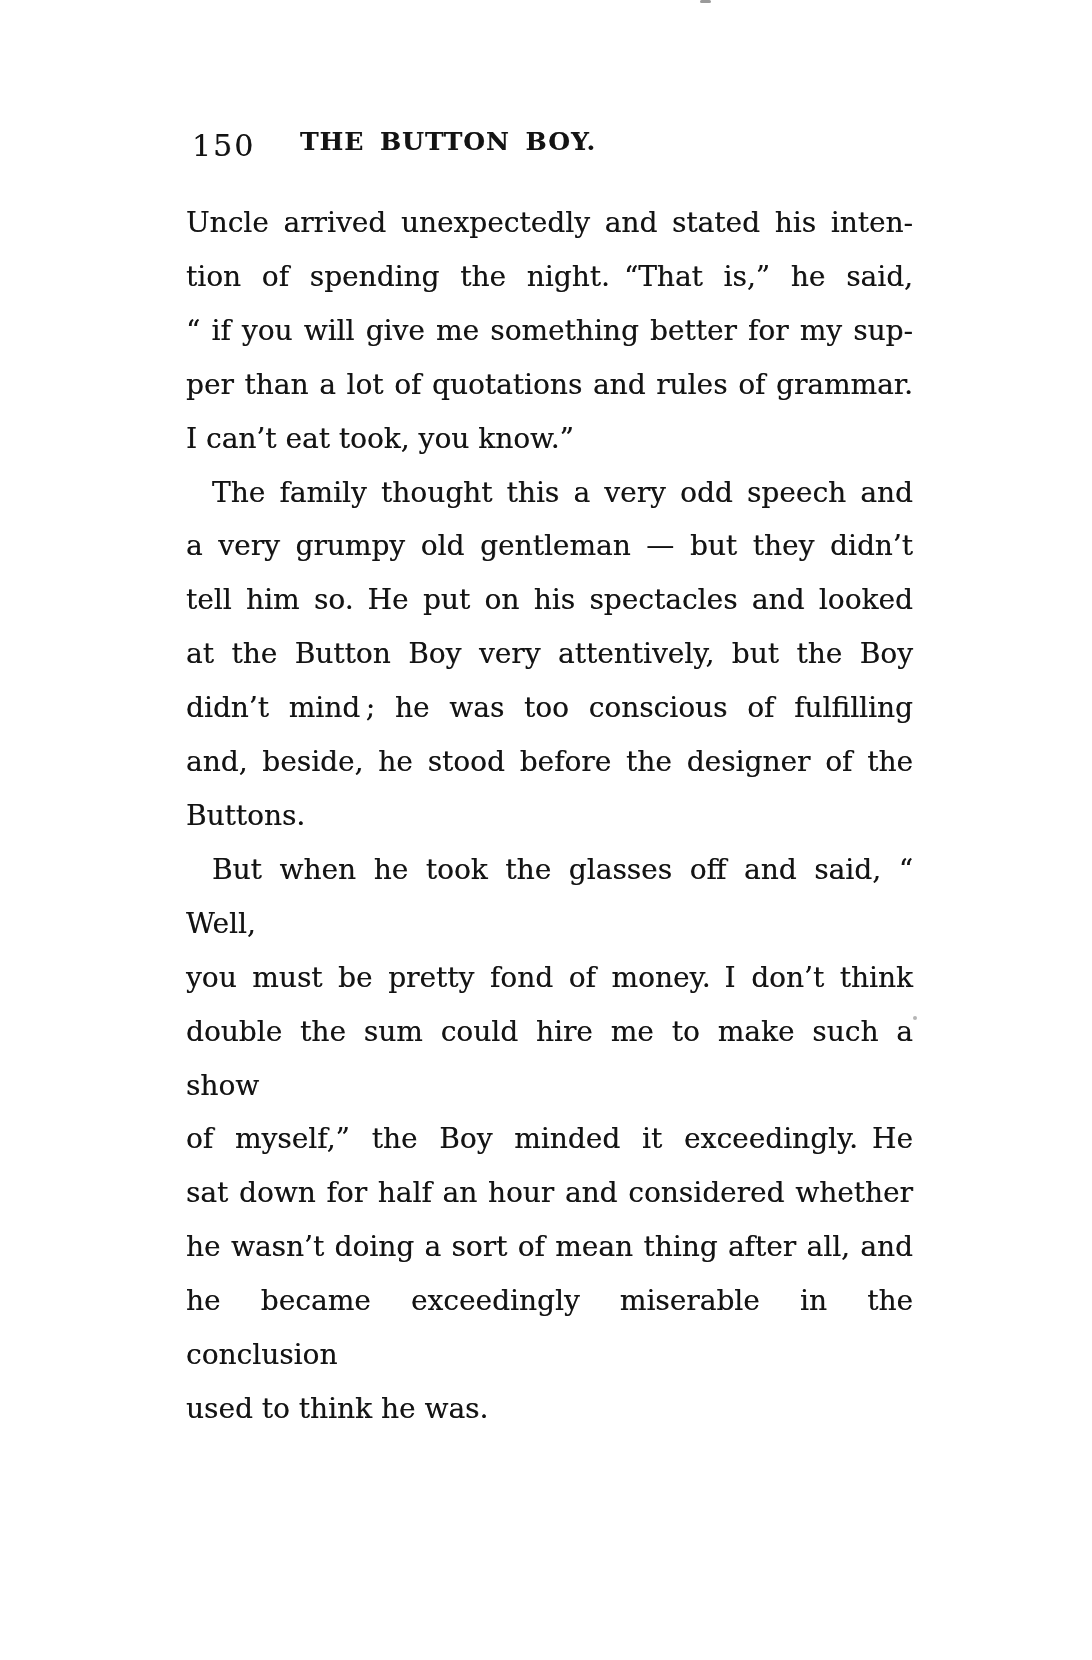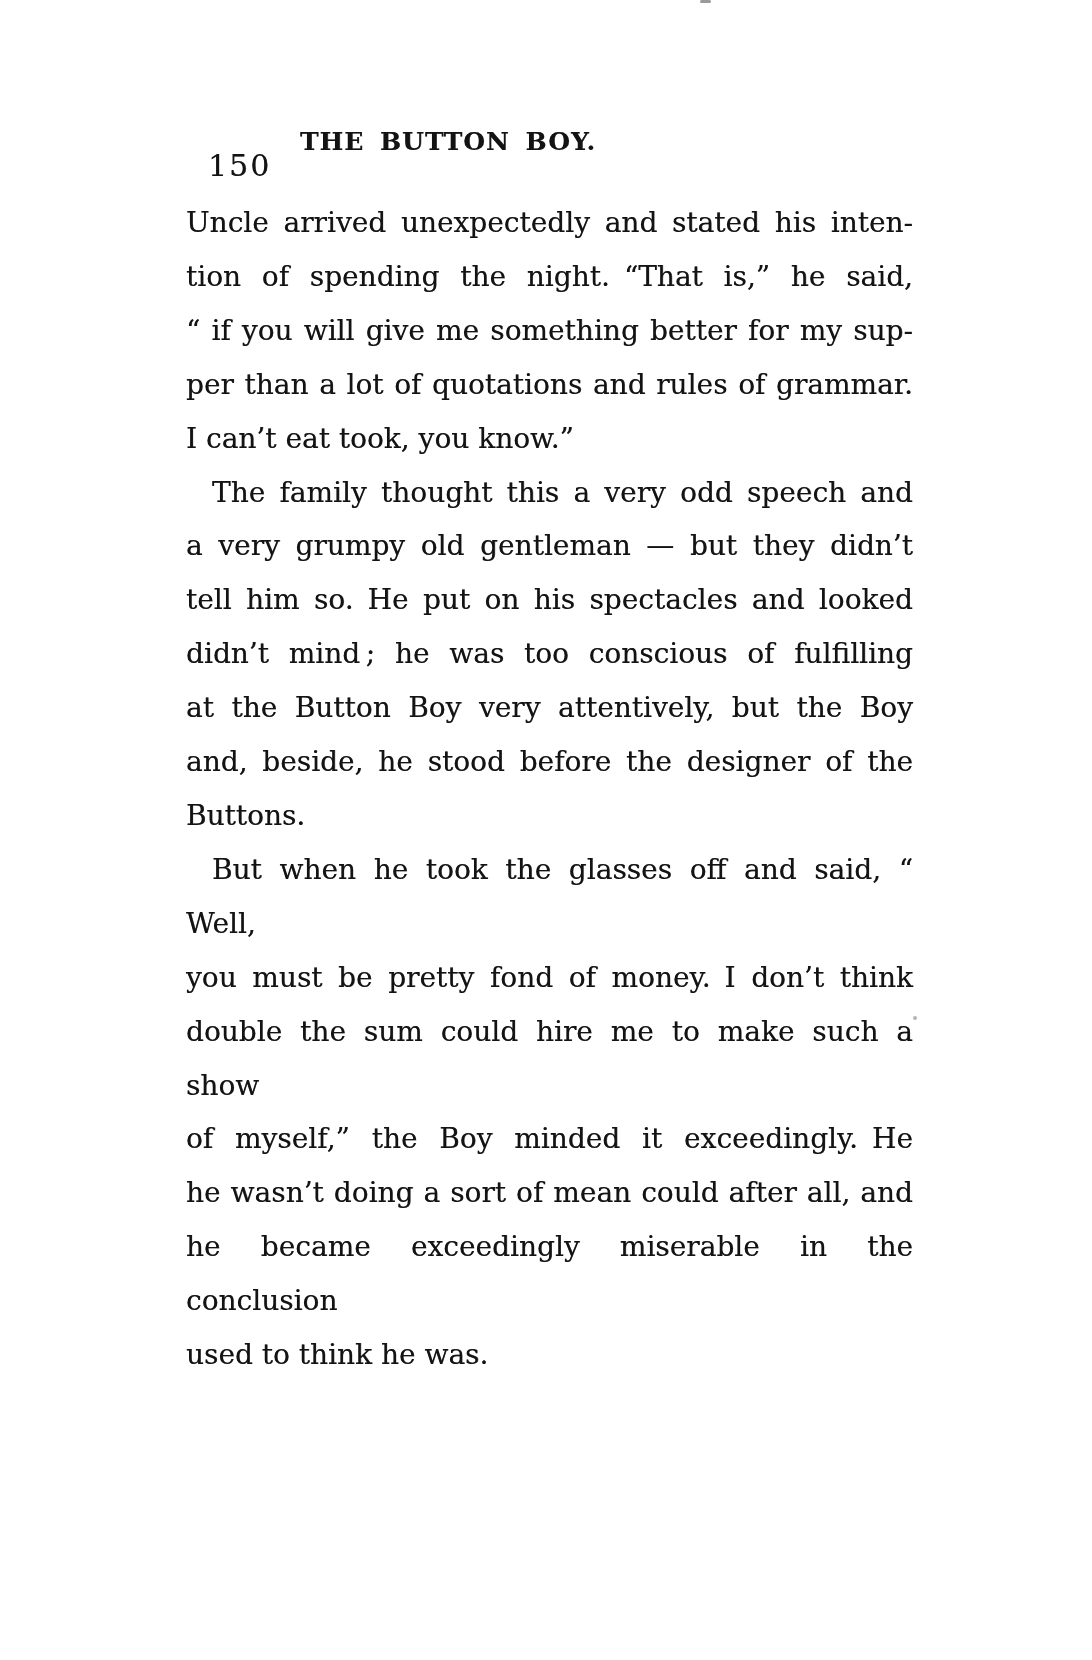--- a/index.html
+++ b/index.html
@@ -7,27 +7,26 @@
     position: relative;
     width: 1092px;
     height: 1660px;
     background: #ffffff;
     font-family: "DejaVu Serif", serif;
     color: #131313;
     overflow: hidden;
   }
   .page-number {
     position: absolute;
-    left: 208px;
+    left: 192px;
     top: 131px;
     font-size: 30px;
     line-height: 1;
     letter-spacing: 2px;
     text-shadow: 0.3px 0 0 rgba(0,0,0,0.55);
-    margin-top: 20px;
   }
   .running-title {
     position: absolute;
     left: 300px;
     top: 129px;
     width: 510px;
     text-align: left;
     font-size: 25px;
     line-height: 1;
     font-weight: bold;
@@ -81,28 +80,29 @@
 
   <div class="text-block">
       <div class="line">Uncle arrived unexpectedly and stated his inten-</div>
       <div class="line">tion of spending the night. “That is,” he said,</div>
       <div class="line">“ if you will give me something better for my sup-</div>
       <div class="line">per than a lot of quotations and rules of grammar.</div>
       <div class="line plast">I can’t eat took, you know.”</div>
       <div class="line first">The family thought this a very odd speech and</div>
       <div class="line">a very grumpy old gentleman — but they didn’t</div>
       <div class="line">tell him so. He put on his spectacles and looked</div>
+      <div class="line">at the Button Boy very attentively, but the Boy</div>
       <div class="line">didn’t mind ; he was too conscious of fulfilling</div>
-      <div class="line">at the Button Boy very attentively, but the Boy</div>
       <div class="line">and, beside, he stood before the designer of the</div>
       <div class="line plast">Buttons.</div>
       <div class="line first">But when he took the glasses off and said, “ Well,</div>
       <div class="line">you must be pretty fond of money. I don’t think</div>
       <div class="line">double the sum could hire me to make such a show</div>
       <div class="line">of myself,” the Boy minded it exceedingly. He</div>
-      <div class="line">he wasn’t doing a sort of mean could after all, and</div>
+      <div class="line">sat down for half an hour and considered whether</div>
+      <div class="line">he wasn’t doing a sort of mean thing after all, and</div>
       <div class="line">he became exceedingly miserable in the conclusion</div>
       <div class="line plast">used to think he was.</div>
     </div>
 
   <div class="speck-top"></div>
   <div class="speck-mid"></div>
 </div>
 
 </body></html>

